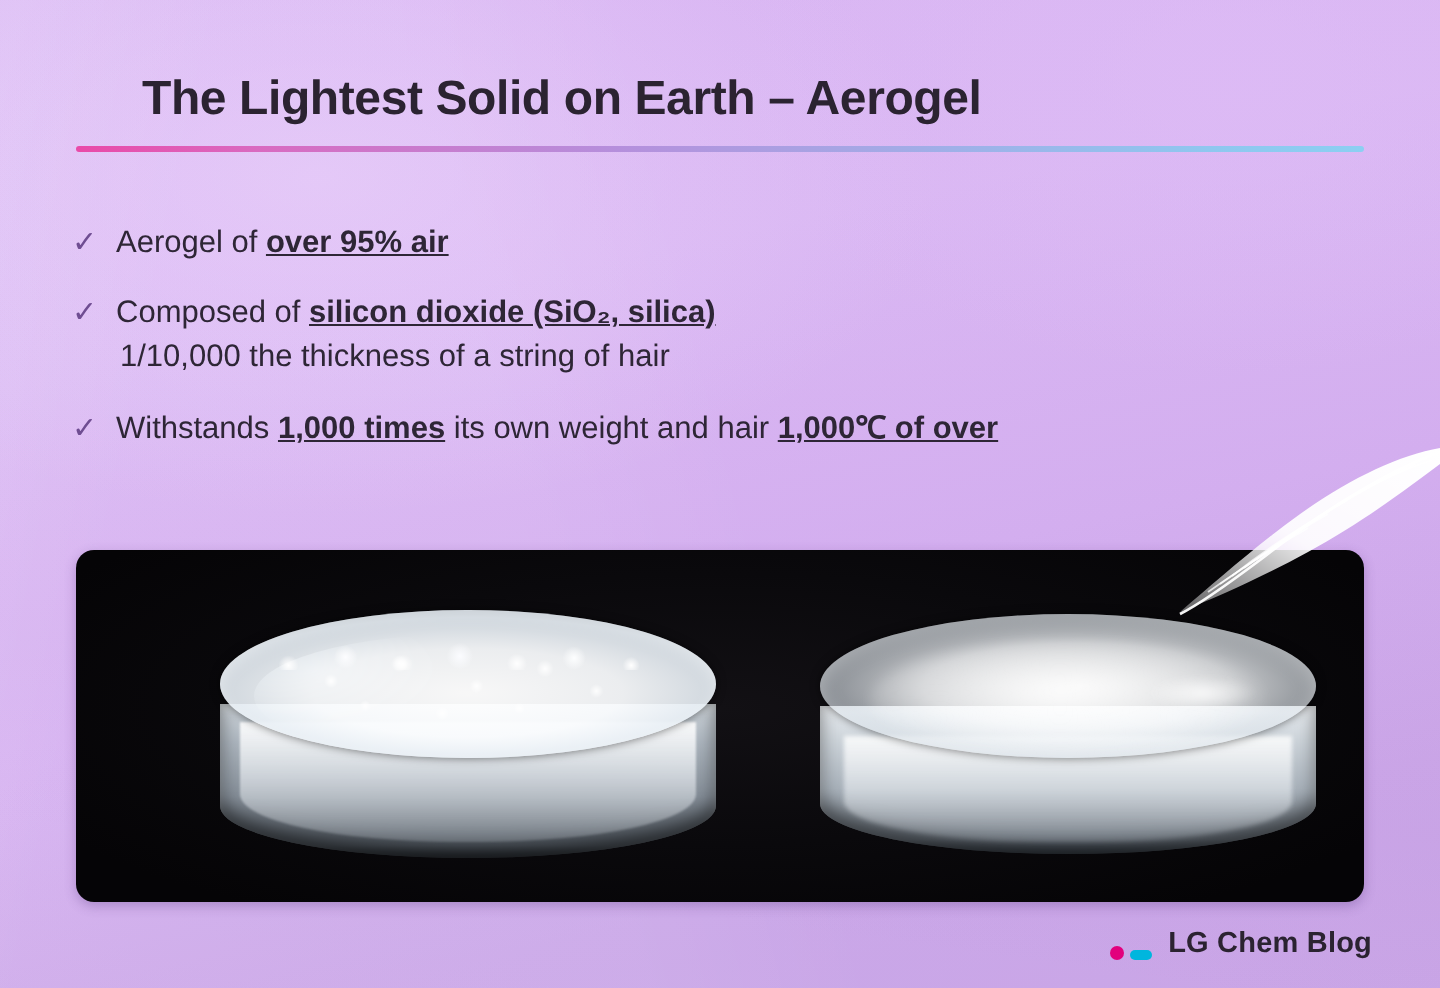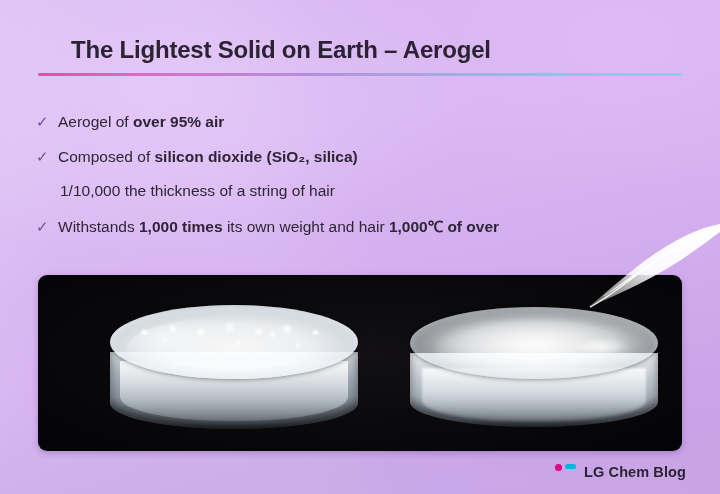--- a/index.html
+++ b/index.html
@@ -54,22 +54,22 @@
 
   .check {
     position:absolute; left:0; top:3px;
     width:14px; height:14px;
     color:#6f4d92;
     font-size:15px; line-height:14px;
     font-weight:normal;
   }
 
   .line1 { font-size:15.5px; line-height:19px; white-space:nowrap; }
-  .line2 { font-size:15.5px; line-height:20px; margin-top:15px; margin-left:2px; white-space:nowrap; }
-  .b { font-weight:bold; }
+  .line2 { font-size:15.5px; line-height:20px; margin-top:3px; margin-left:2px; white-space:nowrap; }
+  .b { font-weight:bold;text-decoration:underline; }
 
   
   #photo {
     position:absolute; left:38px; top:275px;
     width:644px; height:176px;
     border-radius:9px;
     overflow:hidden;
     background:
       radial-gradient(ellipse 60% 70% at 50% 45%, #121014 0%, #0a090c 55%, #050406 100%);
     box-shadow:0 2px 6px rgba(80,45,120,0.30);
@@ -174,21 +174,21 @@
   
   #feather {
     position:absolute; left:588px; top:222px;
     width:132px; height:86px;
     pointer-events:none;
   }
 
   
   #logo {
     position:absolute; right:34px; bottom:14px;
-    display:flex; align-items:flex-start; gap:5px;
+    display:flex; align-items:flex-end; gap:5px;
   }
   #logo .dot {
     width:7px; height:7px; border-radius:50%;
     background:#e2007d;
   }
   #logo .dash {
     width:11px; height:5px; border-radius:2.5px;
     background:#00b6de;
     margin-left:-2px;
   }

